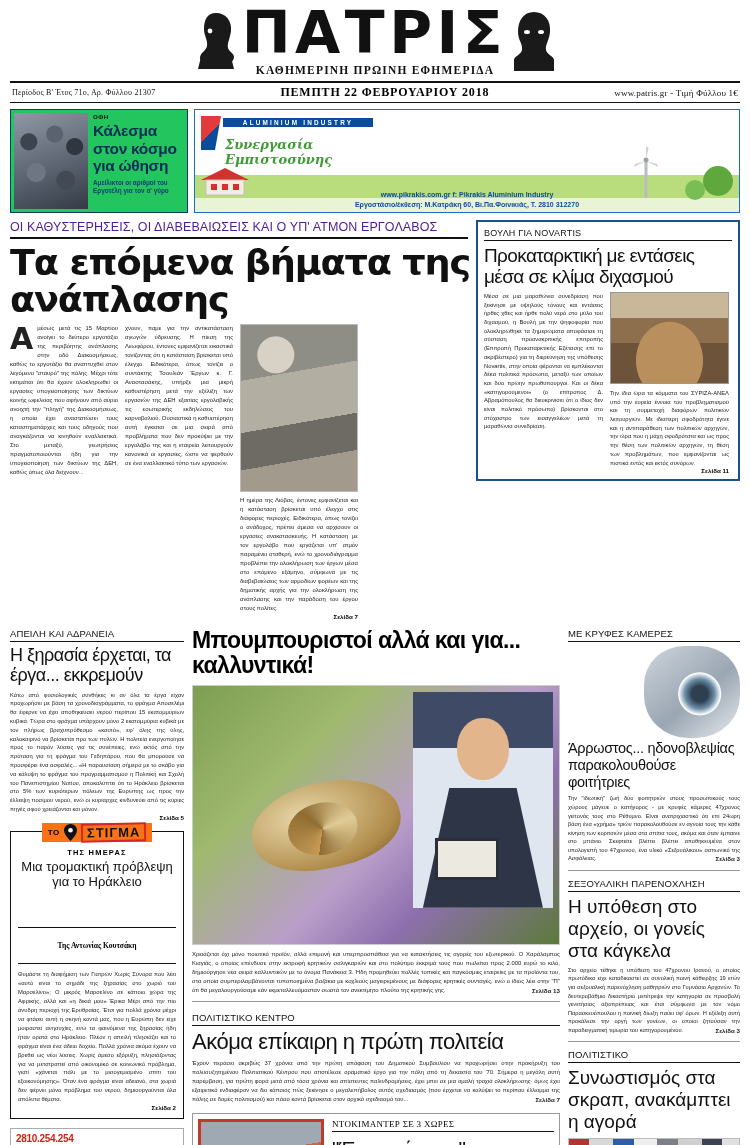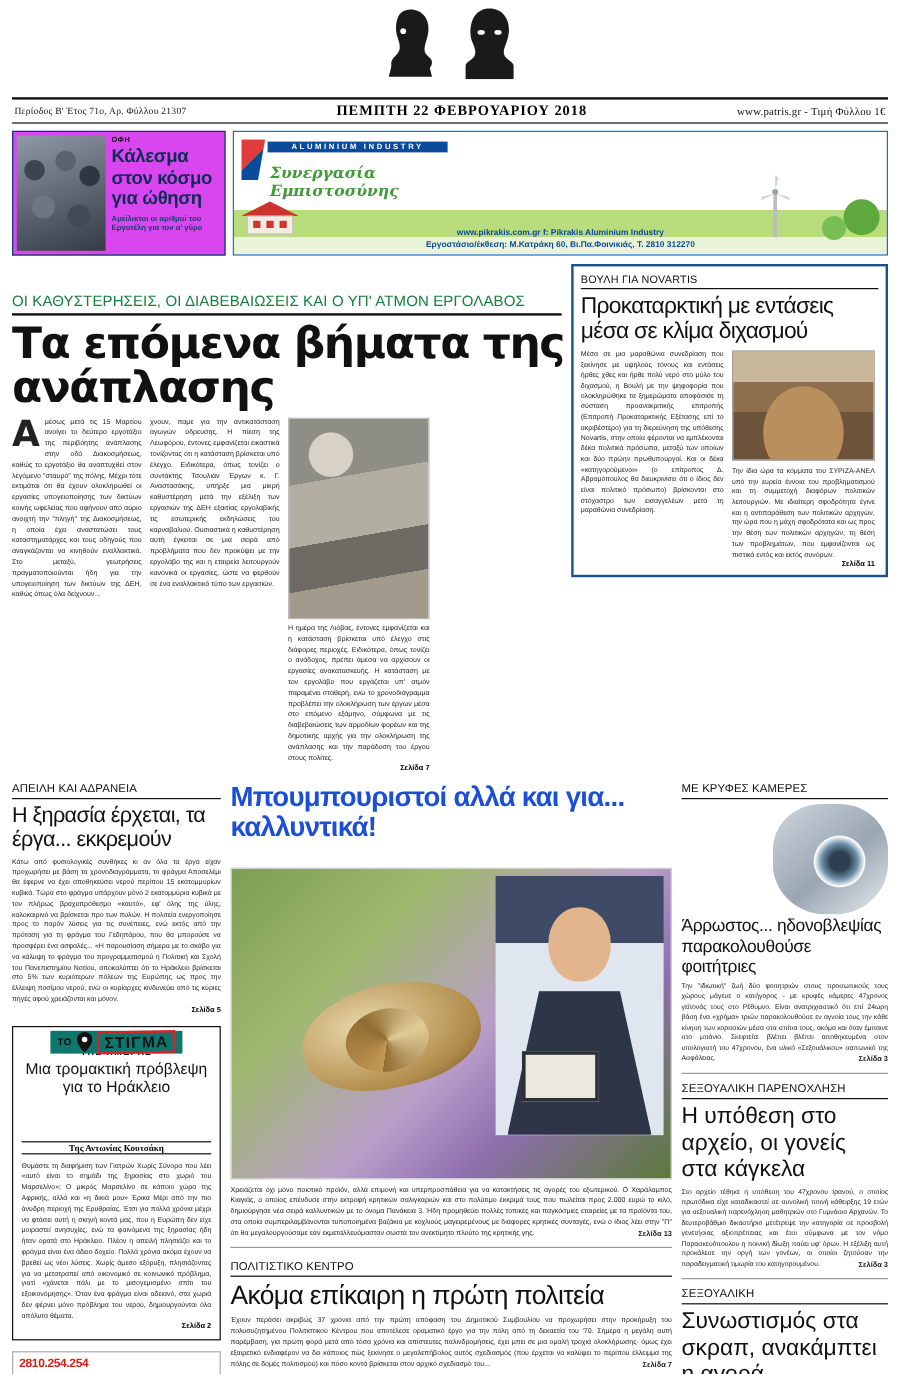--- a/index.html
+++ b/index.html
@@ -62,21 +62,21 @@
     font-weight: bold; font-size: 12px; letter-spacing: .8px;
   }
   .mast-rule .right { font-size: 9px; }
 
   
   .topstrip {
     display: flex; gap: 6px; margin-top: 6px; height: 104px;
   }
   .teaser {
     border: 1px solid #0e3a6b;
-    background: #d946ef;
+    background: #22c55e;
     display: flex; padding: 3px; gap: 5px;
     width: 178px; position: relative;
   }
   .teaser-photo {
     width: 74px; flex: 0 0 74px;
     background: #7b8390;
     position: relative; overflow: hidden;
   }
   .ph-crowd { background:
      radial-gradient(circle at 20% 30%, #3d4450 8px, transparent 9px),
@@ -157,22 +157,22 @@
   }
   .pik-tree {
     position: absolute; border-radius: 50%; background: #5fa83e;
   }
   .pik-turbine { position: absolute; right: 78px; bottom: 14px; width: 30px; height: 52px; }
 
   
   .lead-wrap { display: flex; gap: 8px; margin-top: 7px; }
   .lead-main { width: 458px; }
   .kicker-rule {
-    font-size: 12.5px; color: #15803d; letter-spacing: .1px;
-    border-bottom: 2px solid #111; padding-bottom: 3px; margin-top: 24px;
+    font-size: 12.5px; color: #4c1d95; letter-spacing: .1px;
+    border-bottom: 2px solid #111; padding-bottom: 3px;
   }
   .lead-head {
     font-size: 36px; font-weight: bold; line-height: 1.02;
     letter-spacing: -1.2px; margin: 6px 0 6px; color: #111;
     font-family: "DejaVu Sans", sans-serif;
     transform: scaleX(1.02); transform-origin: left;
   }
   .lead-body { display: flex; gap: 7px; }
   .lead-col { font-size: 5.9px; line-height: 1.52; color: #222; text-align: justify; }
   .lead-col.c1 { width: 108px; }
@@ -224,22 +224,22 @@
     font-size: 9.5px; color: #111; border-bottom: 1.5px solid #111;
     padding-bottom: 2px; margin-bottom: 4px; letter-spacing: .1px;
   }
   .sec-head-lg {
     font-size: 18px; line-height: 1.1; letter-spacing: -.5px; color: #111;
     margin-bottom: 5px;
   }
   .sec-body { font-size: 5.8px; line-height: 1.52; text-align: justify; color: #222; }
 
   .center-head {
-    font-size: 23px; font-weight: bold; line-height: 1.08; color: #1d4ed8;
-    letter-spacing: -.6px; margin-bottom: 21px;
+    font-size: 23px; font-weight: bold; line-height: 1.08; color: #000000;
+    letter-spacing: -.6px; margin-bottom: 7px;
     border-bottom: 0;
   }
   .center-photo {
     height: 260px; position: relative; overflow: hidden;
     background: linear-gradient(135deg,#7d9e52 0%, #9fb96e 28%, #b99ec9 55%, #8e6fae 72%, #5c7a3a 100%);
     border: 1px solid #ccc;
   }
   .snail {
     position: absolute; left: 58px; top: 96px; width: 150px; height: 86px;
     border-radius: 50% 50% 45% 45%;
@@ -273,42 +273,42 @@
   }
 
   
   .stigma {
     border: 1px solid #111; margin-top: 10px; padding: 16px 7px 7px;
     position: relative;
   }
   .stigma-top {
     position: absolute; top: -9px; left: 0; right: 0;
     display: flex; align-items: center; justify-content: center; gap: 4px;
-    background: #0f766e; padding: 0 6px; width: fit-content; margin: 12px auto;
+    background: #f97316; padding: 0 6px; width: fit-content; margin: 0 auto;
   }
   .stigma-to { font-size: 8px; font-weight: bold; letter-spacing: .5px; }
   .stigma-pin { width: 13px; height: 17px; }
   .stigma-word {
     font-size: 13px; font-weight: bold; letter-spacing: 1px;
     border: 2px solid #d4262a; padding: 0 4px; color: #111;
     transform: rotate(-1.2deg);
   }
   .stigma-day {
     text-align: center; font-size: 7.5px; font-weight: bold;
     letter-spacing: 1.2px; margin-bottom: 3px;
   }
   .stigma-head {
     text-align: center; font-size: 13px; line-height: 1.15; color: #111;
     margin-bottom: 6px;
   }
   .stigma-byline {
     text-align: center; font-size: 7.5px; font-weight: bold;
     font-family: "Liberation Serif", serif;
     border-top: 1px solid #111; border-bottom: 1px solid #111;
-    padding: 0 0; margin-bottom: 6px; margin-top: 37px;
+    padding: 13px 0; margin-bottom: 6px; margin-top: 37px;
   }
   .stigma-body { font-size: 5.8px; line-height: 1.55; text-align: justify; color: #222; }
 
   
   .eye-photo {
     float: right; width: 96px; height: 92px; margin: 0 0 2px 4px;
     border-radius: 42% 42% 46% 46%;
     background:
       radial-gradient(circle at 58% 52%, #2e4050 8px, #6d8fa8 15px, #fff 21px, transparent 22px),
       linear-gradient(140deg,#cfd6dd, #9aa6b3 55%, #e7ebef);
@@ -380,20 +380,24 @@
 <div class="page">
 
   <div class="masthead">
     <div class="masthead-inner">
       <div class="mast-face">
         <svg viewBox="0 0 52 62" width="52" height="62">
           <path d="M26 4c10 0 16 8 15 18-1 8-4 12-3 17 1 4 6 5 6 9 0 5-7 10-18 10-10 0-16-4-16-9 0-5 6-7 7-12 1-6-3-10-3-17C14 11 17 4 26 4z" fill="#1a1a1a"></path>
           <circle cx="20" cy="22" r="2.4" fill="#fff"></circle>
           <path d="M12 44c6 4 22 4 28 0l4 16H8z" fill="#1a1a1a"></path>
         </svg>
+      </div>
+      <div>
+        <div class="mast-title">ΠΑΤΡΙΣ</div>
+        <div class="mast-sub">ΚΑΘΗΜΕΡΙΝΗ ΠΡΩΙΝΗ ΕΦΗΜΕΡΙΔΑ</div>
       </div>
       <div class="mast-face">
         <svg viewBox="0 0 52 62" width="52" height="62">
           <path d="M26 3c11 0 17 9 16 20-1 9-5 13-4 18 1 5 8 6 8 10v11H6V51c0-4 7-5 8-10 1-6-4-10-4-18C10 12 15 3 26 3z" fill="#1a1a1a"></path>
           <ellipse cx="19" cy="23" rx="3" ry="2" fill="#fff"></ellipse>
           <ellipse cx="33" cy="23" rx="3" ry="2" fill="#fff"></ellipse>
         </svg>
       </div>
     </div>
   </div>
@@ -583,21 +587,21 @@
         <div class="r-head2">Η υπόθεση στο αρχείο, οι γονείς στα κάγκελα</div>
         <div class="r-body" style="padding-top:0;">
           <span>Στο αρχείο τέθηκε η υπόθεση του 47χρονου Ιρανού, ο οποίος πρωτόδικα είχε καταδικαστεί σε συνολική ποινή κάθειρξης 19 ετών για σεξουαλική παρενόχληση μαθητριών στο Γυμνάσιο Αρχανών. Το δευτεροβάθμιο δικαστήριο μετέτρεψε την κατηγορία σε προσβολή γενετήσιας αξιοπρέπειας και έτσι σύμφωνα με τον νόμο Παρασκευόπουλου η ποινική δίωξη παύει υφ' όρων. Η εξέλιξη αυτή προκάλεσε την οργή των γονέων, οι οποίοι ζητούσαν την παραδειγματική τιμωρία του κατηγορουμένου.</span>
           <span class="pageref" style="float:right;">Σελίδα 3</span>
         </div>
       </div>
 
       <hr class="thin">
 
       <div>
-        <div class="sec-kicker">ΣΕΞΟΥΑΛΙΚΗ</div>
+        <div class="sec-kicker">ΠΟΛΙΤΙΣΤΙΚΟ</div>
         <div class="r-head2">Συνωστισμός στα σκραπ, ανακάμπτει η αγορά</div>
         <div class="cars-photo"></div>
         <div class="r-body">Μπορούν να χαρακτηριστούν και «φωτογραφία», να όμως κυκλοφορούν ανάμεσά μας. Ο κόσμος λόγω της φθίνουσας επιλέγει να συντηρεί όσο μπορεί το αυτοκίνητό του και έχει φτάσει στο σημείο, ακόμη και να το σχεδιάζει και να το αλυσοδένει - κάποιο αμέσως στο σκραπ. Τα ΙΧ του 15ου έτους, πίσω από κάθε βλάβη, που να είναι εκσκαφείς συντήρησης οι ανάγκες αυτές αυτή, οι πωλήσεις των αυτοκινήτων αναλύονται καλύτερα, τα αυτοκίνητα νέα και δεν βρίσκεται ο νόμος του αγοράς, παρ' όλα αυτά, οι πωλήσεις των αυτοκινήτων ανακάμπτουν τους τελευταίους μήνες σύμφωνα με τα στοιχεία της αγοράς, ενώ ο «Π» ο γραμματέας του Εμπορικού Συλλόγου Ηρακλείου με τη σειρά του υπογραμμίζει ότι οι πωλήσεις.</div>
       </div>
     </div>
   </div>
 
 </div>
 
 </body></html>

